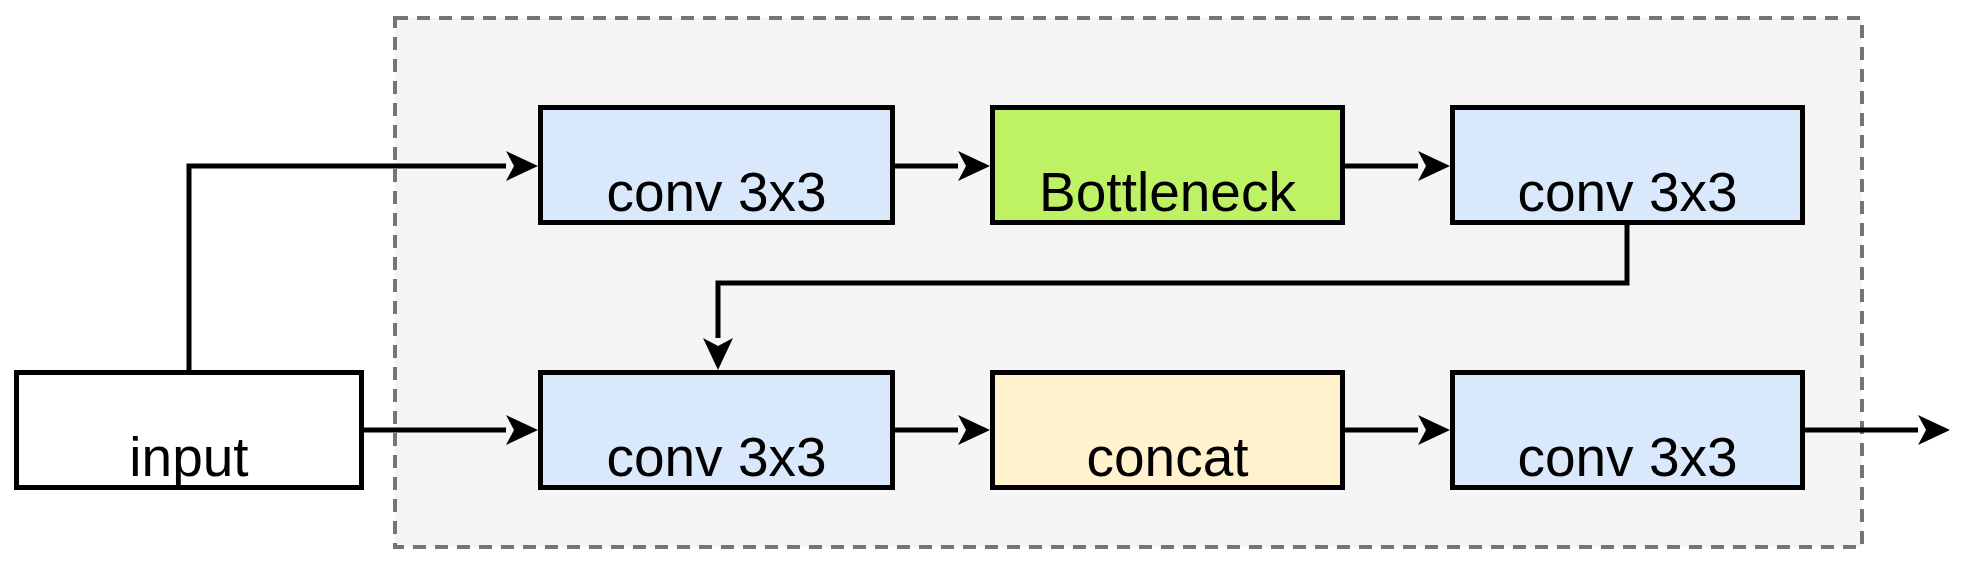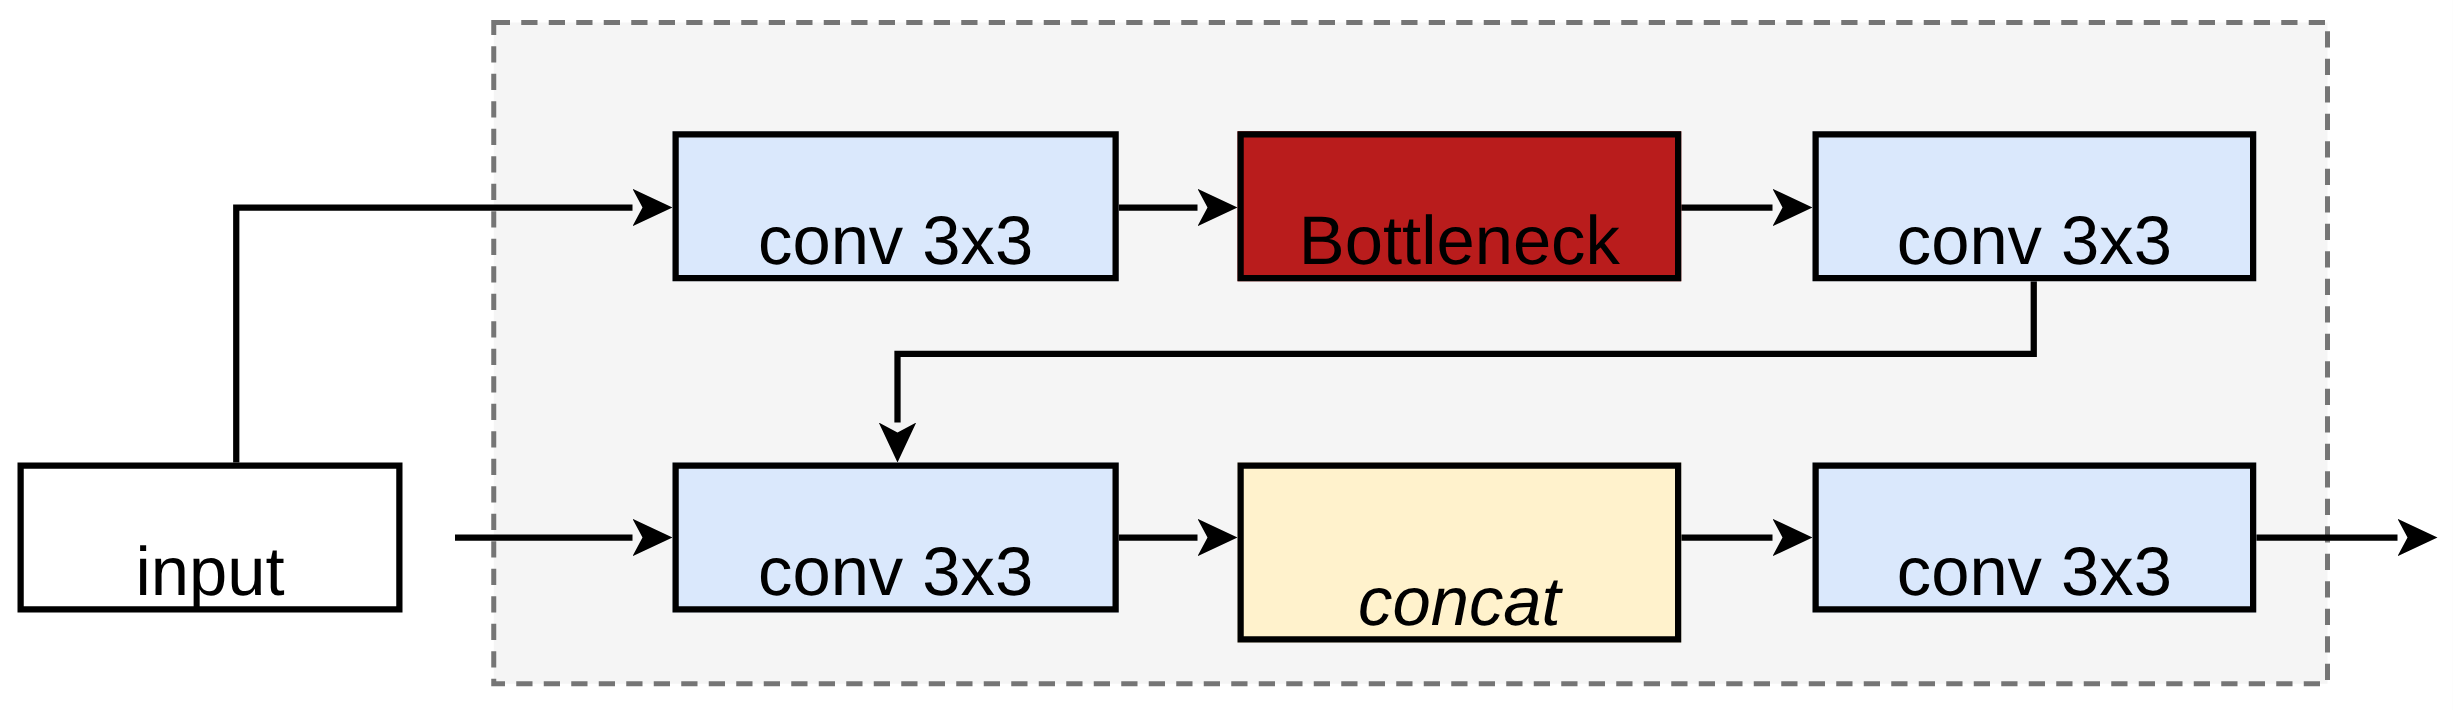--- a/index.html
+++ b/index.html
@@ -28,26 +28,26 @@
     box-sizing: border-box;
     border: 5px solid #000000;
     display: flex;
     align-items: flex-end;
     justify-content: center;
     font-size: 55px;
     line-height: 1;
     color: #000000;
     white-space: nowrap;
   }
-  .node-input   { left: 14px;   top: 370px; width: 308px; height: 120px; background: #ffffff; }
+  .node-input   { left: 14px;   top: 370px; width: 350px; height: 120px; background: #ffffff; }
   .node-c1      { left: 538px;  top: 105px; width: 357px; height: 120px; background: #dae8fc; }
   .node-bneck   { left: 990px;  top: 105px; width: 355px; height: 120px; background: #dae8fc; }
   .node-c2      { left: 1450px; top: 105px; width: 355px; height: 120px; background: #dae8fc; }
   .node-c3      { left: 538px;  top: 370px; width: 357px; height: 120px; background: #dae8fc; }
-  .node-concat  { left: 990px;  top: 370px; width: 355px; height: 144px; background: #fff2cc; font-style: italic; }
+  .node-concat  { left: 990px;  top: 370px; width: 355px; height: 120px; background: #fff2cc; }
   .node-c4      { left: 1450px; top: 370px; width: 355px; height: 120px; background: #dae8fc; }
 </style>
 </head>
 <body>
 
 <div class="canvas">
 
   <svg class="wires" viewBox="0 0 1962 568" xmlns="http://www.w3.org/2000/svg">
     <defs>
       <marker id="arrow" markerUnits="userSpaceOnUse" markerWidth="36" markerHeight="32" refX="0" refY="15" orient="auto">
@@ -75,21 +75,21 @@
   </svg>
 
   <div class="node node-input" style="background: rgb(255, 255, 255);">
     <span>input</span>
   </div>
 
   <div class="node node-c1" style="background: rgb(218, 232, 252);">
     <span>conv 3x3</span>
   </div>
 
-  <div class="node node-bneck" style="background: #b91c1c;">
+  <div class="node node-bneck" style="background: #bef264;">
     <span>Bottleneck</span>
   </div>
 
   <div class="node node-c2" style="background: rgb(218, 232, 252);">
     <span>conv 3x3</span>
   </div>
 
   <div class="node node-c3" style="background: rgb(218, 232, 252);">
     <span>conv 3x3</span>
   </div>

